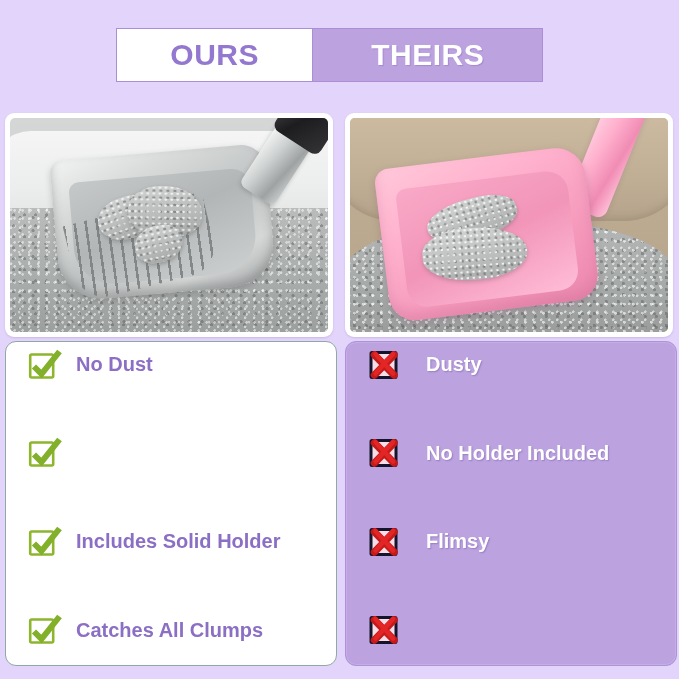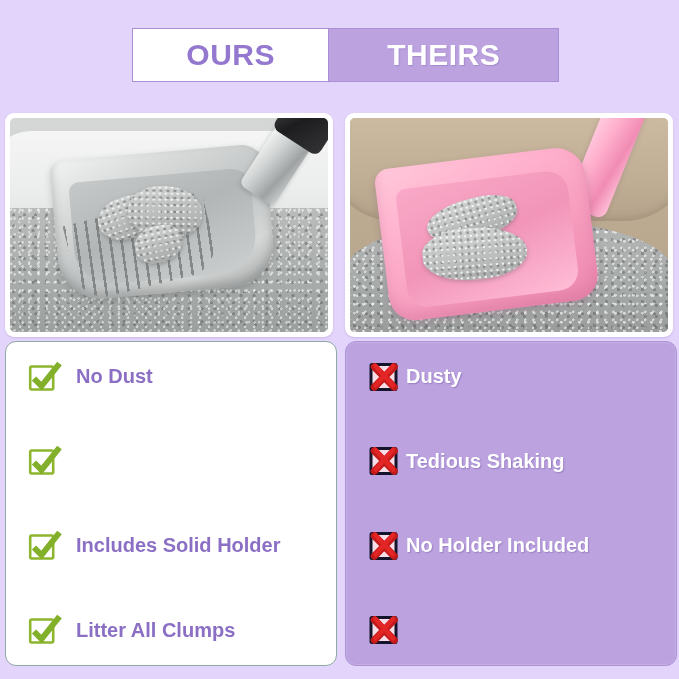--- a/index.html
+++ b/index.html
@@ -11,21 +11,21 @@
     height: 679px;
     background: #e3d4fb;
     font-family: "Liberation Sans", sans-serif;
     overflow: hidden;
     position: relative;
   }
 
   
   .header-bar {
     position: absolute;
-    left: 132px;
+    left: 116px;
     top: 28px;
     width: 427px;
     height: 54px;
     display: flex;
     box-sizing: border-box;
   }
   .tab {
     box-sizing: border-box;
     display: flex;
     align-items: center;
@@ -188,21 +188,21 @@
   }
 
   
   .list-card {
     position: absolute;
     top: 341px;
     width: 332px;
     height: 325px;
     border-radius: 11px;
     box-sizing: border-box;
-    padding: 14px 0 14px 0;
+    padding: 2px 0 14px 0;
     display: flex;
     flex-direction: column;
     justify-content: space-between;
   }
   .list-card.left {
     left: 5px;
     background: #ffffff;
     border: 1.5px solid #8fa9a4;
   }
   .list-card.right {
@@ -223,21 +223,21 @@
     font-size: 20px;
     font-weight: bold;
     white-space: nowrap;
   }
   .list-card.left .txt {
     color: #8b6fc4;
     margin-left: 14px;
   }
   .list-card.right .txt {
     color: #ffffff;
-    margin-left: 6px;
+    margin-left: 26px;
     text-shadow: 1px 1px 1.5px rgba(110,80,160,.45);
   }
 
   .check-box, .x-box { display: block; }
 </style>
 </head>
 <body>
 
 <div class="header-bar">
   <div class="tab tab-ours">
@@ -309,61 +309,61 @@
   </div>
 
 
   <div class="row">
     <span class="icon">
       <svg class="check-box" width="34" height="32" viewBox="0 0 34 32">
         <rect x="2.2" y="5.5" width="23" height="23" rx="1.5" fill="none" stroke="#8DB52E" stroke-width="2.6"></rect>
         <path d="M6 17.5 L13.5 25 L31.5 2.5" fill="none" stroke="#83B02A" stroke-width="6"></path>
       </svg>
     </span>
-    <span class="txt">Litter All Clumps</span>
+    <span class="txt">Catches All Clumps</span>
   </div>
 
 
 </div>
 
 <div class="list-card right">
 
   <div class="row">
     <span class="icon">
       <svg class="x-box" width="32" height="32" viewBox="0 0 32 32">
         <rect x="3" y="3.5" width="25" height="25" rx="1" fill="#F7DDE8" stroke="#14142B" stroke-width="3"></rect>
         <path d="M6.5 6 L26 26 M26 6 L6.5 26" stroke="#C31A1A" stroke-width="7.5" stroke-linecap="round"></path>
         <path d="M7.5 5 L25 24.5 M25 5 L7.5 24.5" stroke="#E42525" stroke-width="4.5" stroke-linecap="round"></path>
       </svg>
     </span>
     <span class="txt">Dusty</span>
   </div>
 
+
   <div class="row">
     <span class="icon">
       <svg class="x-box" width="32" height="32" viewBox="0 0 32 32">
         <rect x="3" y="3.5" width="25" height="25" rx="1" fill="#F7DDE8" stroke="#14142B" stroke-width="3"></rect>
         <path d="M6.5 6 L26 26 M26 6 L6.5 26" stroke="#C31A1A" stroke-width="7.5" stroke-linecap="round"></path>
         <path d="M7.5 5 L25 24.5 M25 5 L7.5 24.5" stroke="#E42525" stroke-width="4.5" stroke-linecap="round"></path>
       </svg>
     </span>
-    <span class="txt">Tedious Shaking</span>
+    <span class="txt">No Holder Included</span>
   </div>
 
   <div class="row">
     <span class="icon">
       <svg class="x-box" width="32" height="32" viewBox="0 0 32 32">
         <rect x="3" y="3.5" width="25" height="25" rx="1" fill="#F7DDE8" stroke="#14142B" stroke-width="3"></rect>
         <path d="M6.5 6 L26 26 M26 6 L6.5 26" stroke="#C31A1A" stroke-width="7.5" stroke-linecap="round"></path>
         <path d="M7.5 5 L25 24.5 M25 5 L7.5 24.5" stroke="#E42525" stroke-width="4.5" stroke-linecap="round"></path>
       </svg>
     </span>
-    <span class="txt">No Holder Included</span>
-  </div>
-
+    <span class="txt">Flimsy</span>
+  </div>
 
 
   <div class="row">
     <span class="icon">
       <svg class="x-box" width="32" height="32" viewBox="0 0 32 32">
         <rect x="3" y="3.5" width="25" height="25" rx="1" fill="#F7DDE8" stroke="#14142B" stroke-width="3"></rect>
         <path d="M6.5 6 L26 26 M26 6 L6.5 26" stroke="#C31A1A" stroke-width="7.5" stroke-linecap="round"></path>
         <path d="M7.5 5 L25 24.5 M25 5 L7.5 24.5" stroke="#E42525" stroke-width="4.5" stroke-linecap="round"></path>
       </svg>
     </span>

